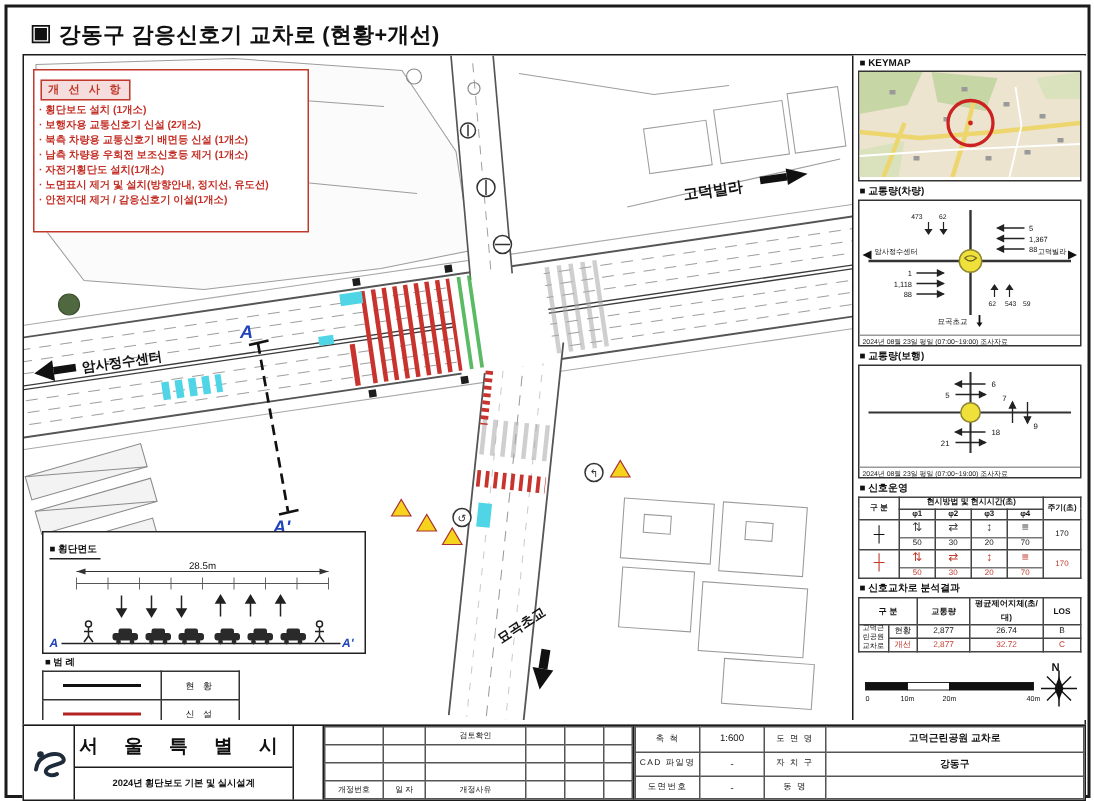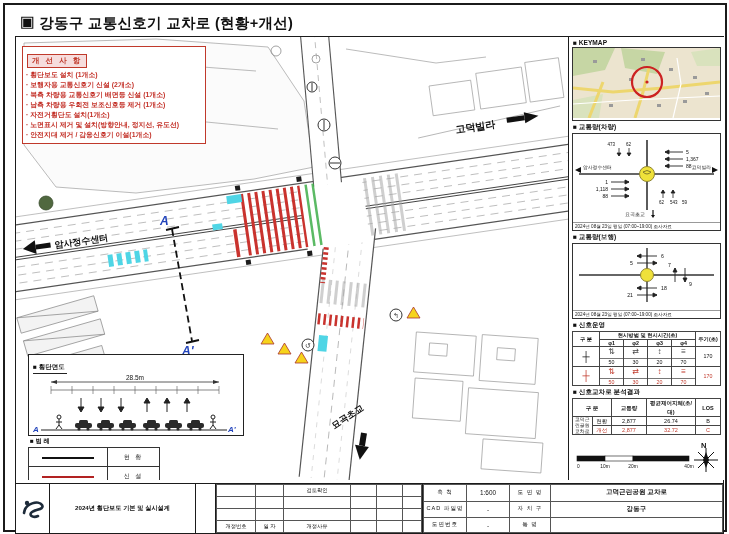--- a/index.html
+++ b/index.html
@@ -3,21 +3,21 @@
 <meta charset="utf-8">
 <style>
   html,body{margin:0;padding:0;}
   body{width:729px;height:534px;position:relative;background:#ffffff;
        font-family:"Liberation Sans",sans-serif;color:#111;overflow:hidden;}
   .outer{position:absolute;left:3px;top:3px;width:720px;height:525px;border:2px solid #1b1b1b;background:#fff;}
   .page-title{position:absolute;left:15px;top:9px;font-size:14.5px;font-weight:bold;letter-spacing:.3px;}
   .drawbox{position:absolute;left:10px;top:31px;width:707px;height:446px;border:1.4px solid #1b1b1b;background:#fff;}
   .plan{position:absolute;left:0;top:0;width:552px;height:443px;overflow:hidden;}
   
-  .imp{position:absolute;left:6px;top:9px;width:176px;border:1.2px solid #c0392b;background:#fff;padding:2px 3px 3px 3px;z-index:6;}
+  .imp{position:absolute;left:6px;top:9px;width:176px;border:1.2px solid #c0392b;background:#fff;padding:2px 3px 15px 3px;z-index:6;}
   .imp-h{display:inline-block;border:1px solid #c0392b;background:#f6dddd;color:#c0392b;
          font-size:7.5px;font-weight:bold;letter-spacing:2px;padding:1px 4px;margin:1px 0 2px 1px;}
   .imp ul{margin:0;padding:0;list-style:none;}
   .imp li{font-size:6.9px;font-weight:bold;color:#c33027;line-height:1.45;white-space:nowrap;}
   
   .xsec{position:absolute;left:12px;top:317px;width:214px;height:80px;border:1.1px solid #222;background:#fff;z-index:5;}
   .xsec-h{font-size:6.5px;font-weight:bold;margin:2px 0 0 4px;border-bottom:1px solid #222;display:inline-block;padding:0 2px 1px 0;}
   
   .lgd{position:absolute;left:12px;top:400px;width:132px;z-index:5;background:#fff;}
   .lgd-h{font-size:6.3px;font-weight:bold;margin:0 0 1px 2px;}
@@ -62,21 +62,21 @@
   .tb-info td{border:1px solid #555;font-size:5.6px;text-align:center;padding:0;}
   .tb-info .lab{letter-spacing:1px;}
   .tb-info .val{font-size:6.4px;}
   .tb-info .valb{font-size:6.6px;font-weight:bold;}
   svg text{font-family:"Liberation Sans",sans-serif;}
 </style>
 </head>
 <body>
 
 <div class="outer">
-  <div class="page-title">▣ 강동구 교통신호기 교차로 (현황+개선)</div>
+  <div class="page-title">▣ 강동구 감응신호기 교차로 (현황+개선)</div>
 
   <div class="drawbox">
 
     <div class="plan">
       <svg width="552" height="443" viewBox="0 0 552 443">
 
         <g stroke="#9d9d9d" stroke-width="0.7" fill="none">
           <polygon points="8,6 140,2 252,10 288,64 298,130 238,142 120,156 40,150 8,108" fill="#fbfbfb"></polygon>
           <polyline points="40,40 160,28 240,34"></polyline>
           <polyline points="60,96 180,84 262,92"></polyline>
@@ -576,20 +576,21 @@
   </div>
 
   <div class="tblock">
     <div class="tb-logo">
       <svg width="26" height="26" viewBox="0 0 26 26">
         <path d="M4 17 C5 7 19 4 22 9 C25 14 14 13 11 17 C9 20 14 22 18 20" fill="none" stroke="#1d2b3a" stroke-width="2.6" stroke-linecap="round"></path>
         <circle cx="7" cy="7" r="2.2" fill="#1d2b3a"></circle>
       </svg>
     </div>
     <div class="tb-agency">
+      <div class="big">서 울 특 별 시</div>
       <div class="small">2024년 횡단보도 기본 및 실시설계</div>
     </div>
     <div class="tb-gap"></div>
     <div class="tb-rev">
       <table>
         <tbody>
             <tr>
           <td style="width:38px"></td>
               <td style="width:27px"></td>
           <td style="width:66px">검토확인</td>

